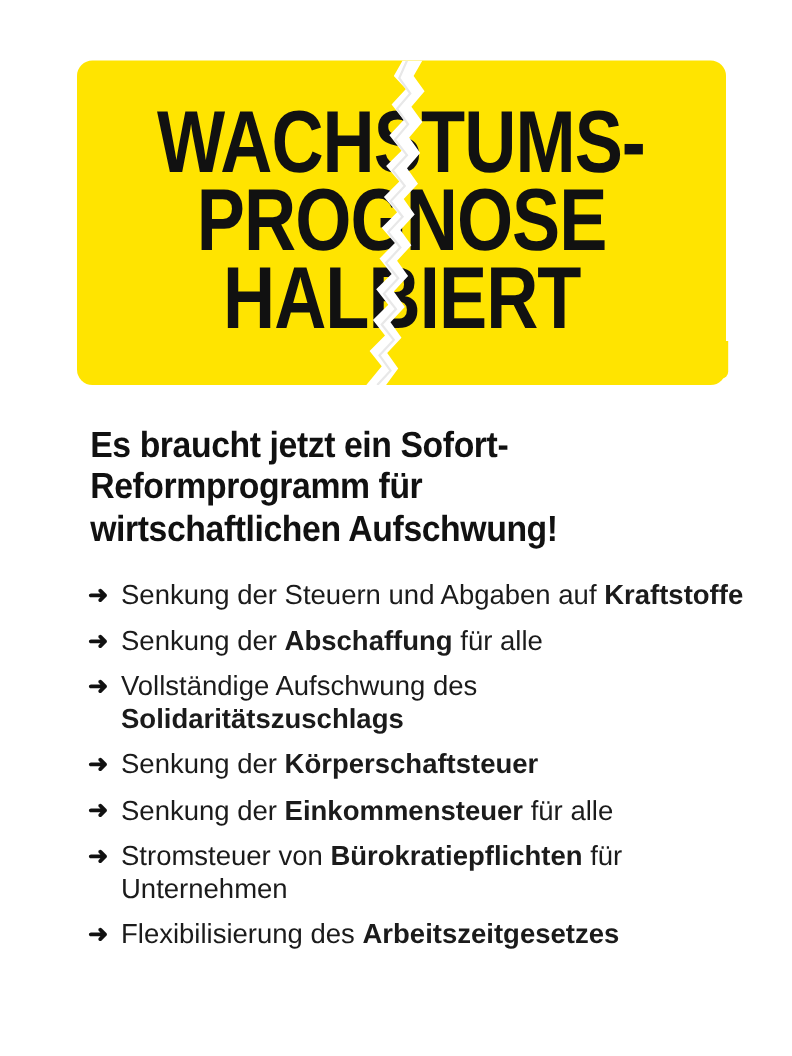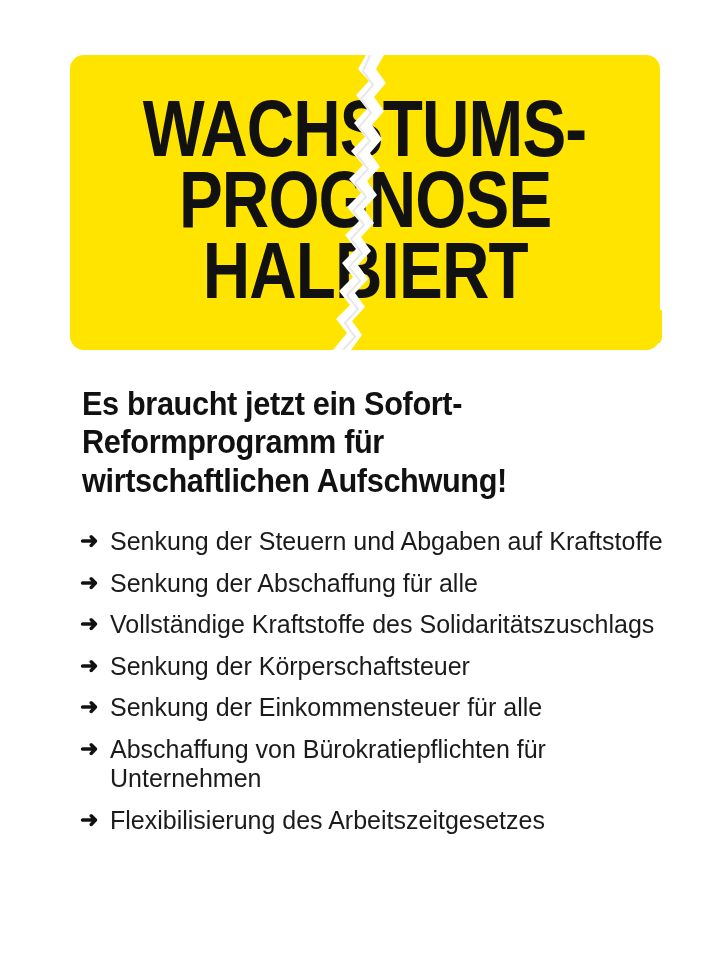--- a/index.html
+++ b/index.html
@@ -127,21 +127,21 @@
     font-size: 22px;
     line-height: 1.28;
     color: #111111;
     font-weight: bold;
   }
 
   .bullet-text {
     flex: 1 1 auto;
   }
   .bullet-text b {
-    font-weight: normal;
+    font-weight: bold;
   }
 </style>
 </head>
 <body>
 
 <div class="poster">
 
   <div class="banner-wrap">
     <div class="banner"></div>
 
@@ -171,33 +171,33 @@
     <li class="bullet">
       <span class="bullet-arrow">➜</span>
       <span class="bullet-text"><span>Senkung der Steuern und Abgaben auf </span><b>Kraftstoffe</b><span></span></span>
     </li>
     <li class="bullet">
       <span class="bullet-arrow">➜</span>
       <span class="bullet-text"><span>Senkung der </span><b>Abschaffung</b><span> für alle</span></span>
     </li>
     <li class="bullet">
       <span class="bullet-arrow">➜</span>
-      <span class="bullet-text"><span>Vollständige Kraftstoffe des </span><b>Solidaritätszuschlags</b><span></span></span>
+      <span class="bullet-text"><span>Vollständige Aufschwung des </span><b>Solidaritätszuschlags</b><span></span></span>
     </li>
     <li class="bullet">
       <span class="bullet-arrow">➜</span>
       <span class="bullet-text"><span>Senkung der </span><b>Körperschaftsteuer</b><span></span></span>
     </li>
     <li class="bullet">
       <span class="bullet-arrow">➜</span>
       <span class="bullet-text"><span>Senkung der </span><b>Einkommensteuer</b><span> für alle</span></span>
     </li>
     <li class="bullet">
       <span class="bullet-arrow">➜</span>
-      <span class="bullet-text"><span>Abschaffung von </span><b>Bürokratiepflichten</b><span> für Unternehmen</span></span>
+      <span class="bullet-text"><span>Stromsteuer von </span><b>Bürokratiepflichten</b><span> für Unternehmen</span></span>
     </li>
     <li class="bullet">
       <span class="bullet-arrow">➜</span>
       <span class="bullet-text"><span>Flexibilisierung des </span><b>Arbeitszeitgesetzes</b><span></span></span>
     </li>
   </ul>
 
 </div>
 
 </body></html>

